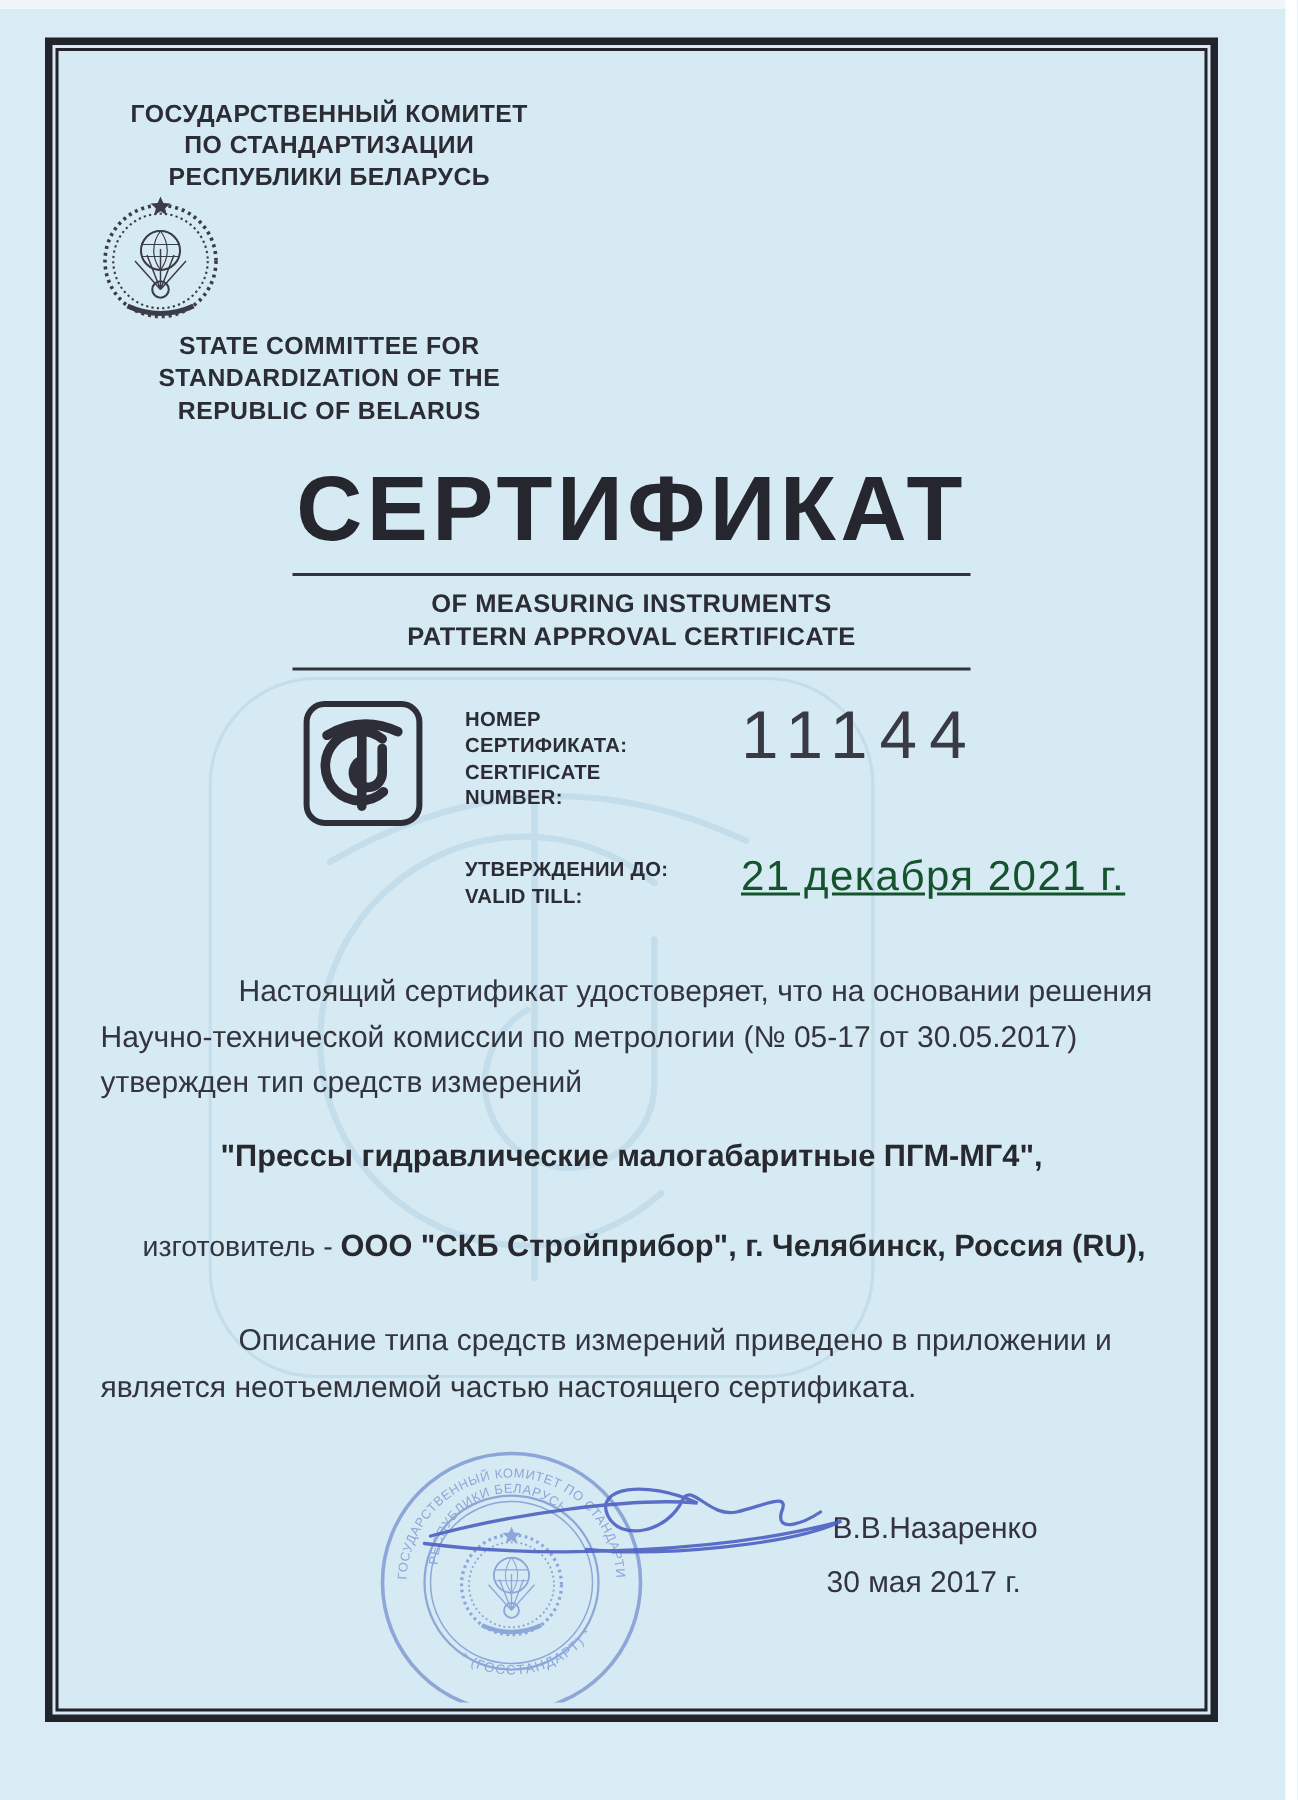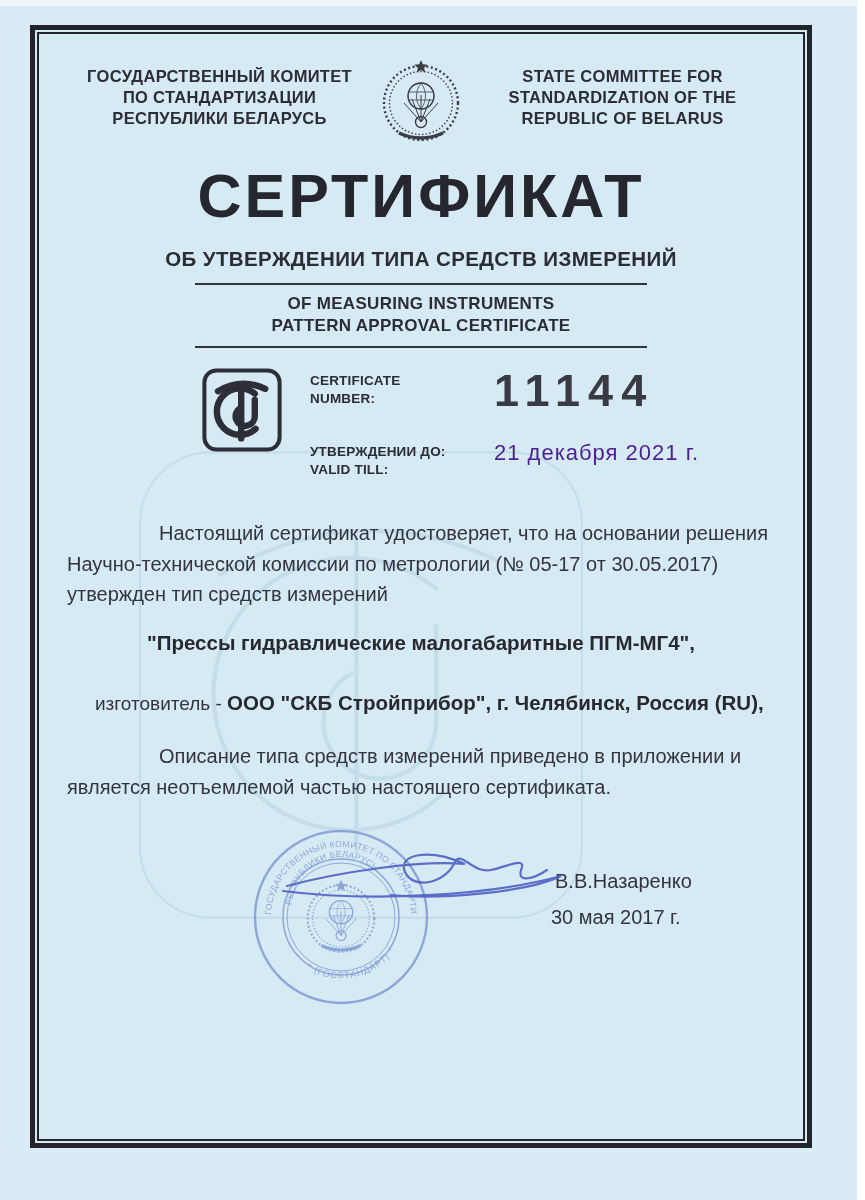--- a/index.html
+++ b/index.html
@@ -22,21 +22,21 @@
   .frame-inner { position:absolute; inset:2px; border:2px solid #23232b; }
   .content { position:absolute; inset:4px; padding:14px 24px 0; overflow:hidden; }
 
   .watermark {
     position:absolute; left:83px; top:400px; width:470px; height:494px;
     color:#b4d4e6; opacity:.55; z-index:0; pointer-events:none;
   }
   .layer { position:relative; z-index:1; }
 
   
-  .hdr { display:flex; justify-content:space-between; align-items:flex-start; margin-top:6px; }
+  .hdr { display:flex; justify-content:space-between; align-items:flex-start; margin-top:6px;flex-direction:column; }
   .org {
     width:305px; font-size:16.5px; font-weight:bold; line-height:1.28;
     text-align:center; white-space:pre-line; color:#2c2c35; letter-spacing:.3px;
     padding-top:8px;
   }
   .emblem-svg { width:80px; height:84px; color:#3c3c46; flex:0 0 auto; }
 
   
   .title {
     margin-top:24px; text-align:center; font-size:61px; font-weight:bold;
@@ -54,32 +54,32 @@
   }
 
   
   .cert-meta {
     margin:20px 0 0 135px;
     display:grid; grid-template-columns:82px 158px auto;
     column-gap:26px; row-gap:26px; align-items:start;
   }
   .stb-logo { width:80px; height:84px; color:#2e2e38; grid-row:1 / 3; }
   .meta-label { font-size:13.5px; font-weight:bold; line-height:1.3; color:#2c2c35; letter-spacing:.2px; padding-top:4px; }
-  .cert-number { font-size:45px; letter-spacing:8px; color:#3a3a44; line-height:1; font-weight:700; }
-  .valid-date { font-size:22px; letter-spacing:1px; color:#4c1d95; padding-top:1px; }
+  .cert-number { font-size:45px; letter-spacing:8px; color:#3a3a44; line-height:1; font-weight:400; }
+  .valid-date { font-size:28px; letter-spacing:1px; color:#14532d; padding-top:1px;text-decoration:underline; }
 
   
   .para { font-size:20px; line-height:1.52; color:#34343e; width:740px; }
   .p1 { margin-top:40px; text-indent:92px; }
   .type-name { margin-top:22px; text-align:center; font-size:20.5px; font-weight:bold; color:#28282f; }
   .manuf { margin-top:36px; margin-left:28px; font-size:19px; color:#34343e; }
   .manuf b { font-size:20.5px; color:#28282f; }
   .p2 { margin-top:40px; }
   .p2 b { color:#28282f; }
-  .p3 { margin-top:26px; text-indent:92px; }
+  .p3 { margin-top:36px; text-indent:92px; }
 
   
   .sign-row { position:relative; margin-top:46px; height:150px; }
   .sign-title { position:absolute; left:28px; top:22px; font-size:20px; color:#34343e; }
   .sign-name { position:absolute; left:488px; top:22px; font-size:20px; color:#34343e; }
   .sign-date { position:absolute; left:484px; top:58px; font-size:20px; color:#34343e; }
   .stamp-svg { position:absolute; left:183px; top:-22px; width:182px; height:182px; color:#7b96d2; opacity:.8; }
   .sig-svg { position:absolute; left:212px; top:-6px; width:300px; height:72px; color:#4a5ec2; opacity:.88; z-index:2; }
 </style>
 </head>
@@ -128,34 +128,34 @@
 РЕСПУБЛИКИ БЕЛАРУСЬ</div>
           <svg class="emblem-svg" viewBox="0 0 80 84">
             <use href="#emblem-g"></use>
           </svg>
           <div class="org">STATE COMMITTEE FOR
 STANDARDIZATION OF THE
 REPUBLIC OF BELARUS</div>
         </div>
 
         <div class="title layer">СЕРТИФИКАТ</div>
-        <div class="subtitle-ru layer">ОБ УТВЕРЖДЕНИИ ТИПА СРЕДСТВ ИЗМЕРЕНИЙ</div>
         <div class="rule layer"></div>
         <div class="subtitle-en layer">
           <div>OF MEASURING INSTRUMENTS</div>
           <div>PATTERN APPROVAL CERTIFICATE</div>
         </div>
         <div class="rule thin layer"></div>
 
         <div class="cert-meta layer">
           <svg class="stb-logo" viewBox="0 0 100 105">
             <use href="#stb-rect" stroke-width="5"></use>
             <use href="#stb-letters" stroke-width="8"></use>
           </svg>
           <div class="meta-label">
+            <div>НОМЕР СЕРТИФИКАТА:</div>
             <div>CERTIFICATE NUMBER:</div>
           </div>
           <div class="cert-number">11144</div>
           <div class="meta-label">
             <div>УТВЕРЖДЕНИИ ДО:</div>
             <div>VALID TILL:</div>
           </div>
           <div class="valid-date">21 декабря 2021 г.</div>
         </div>
 

